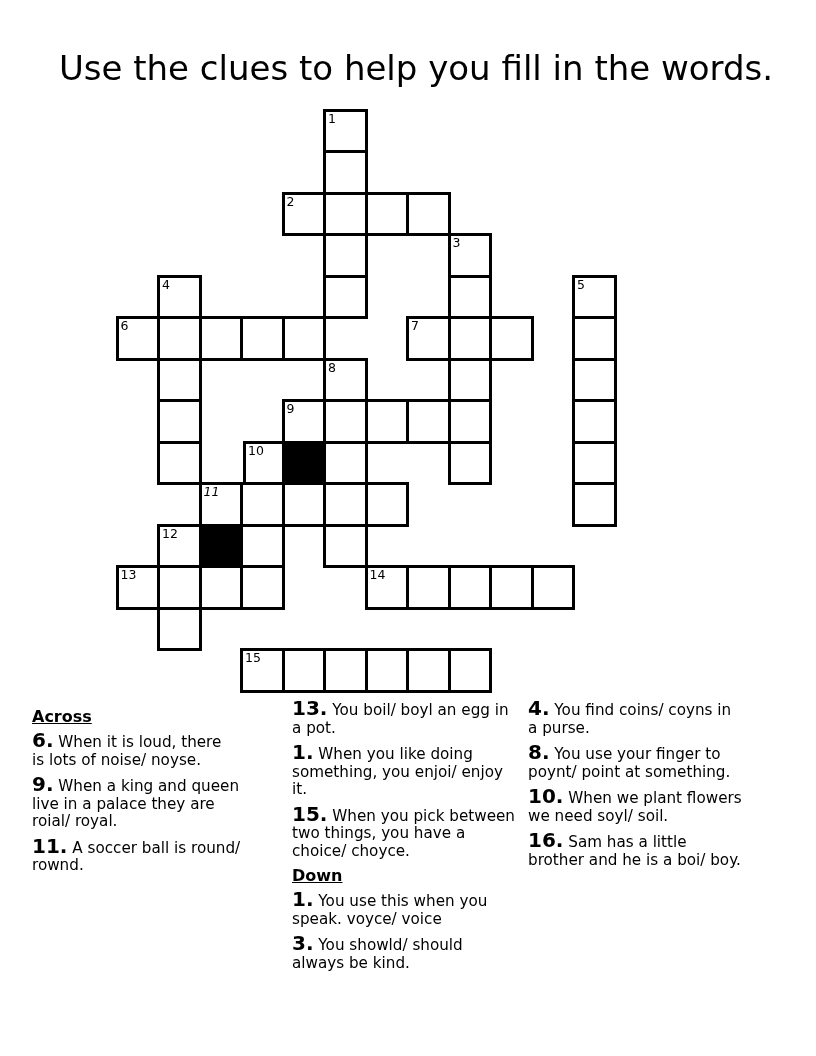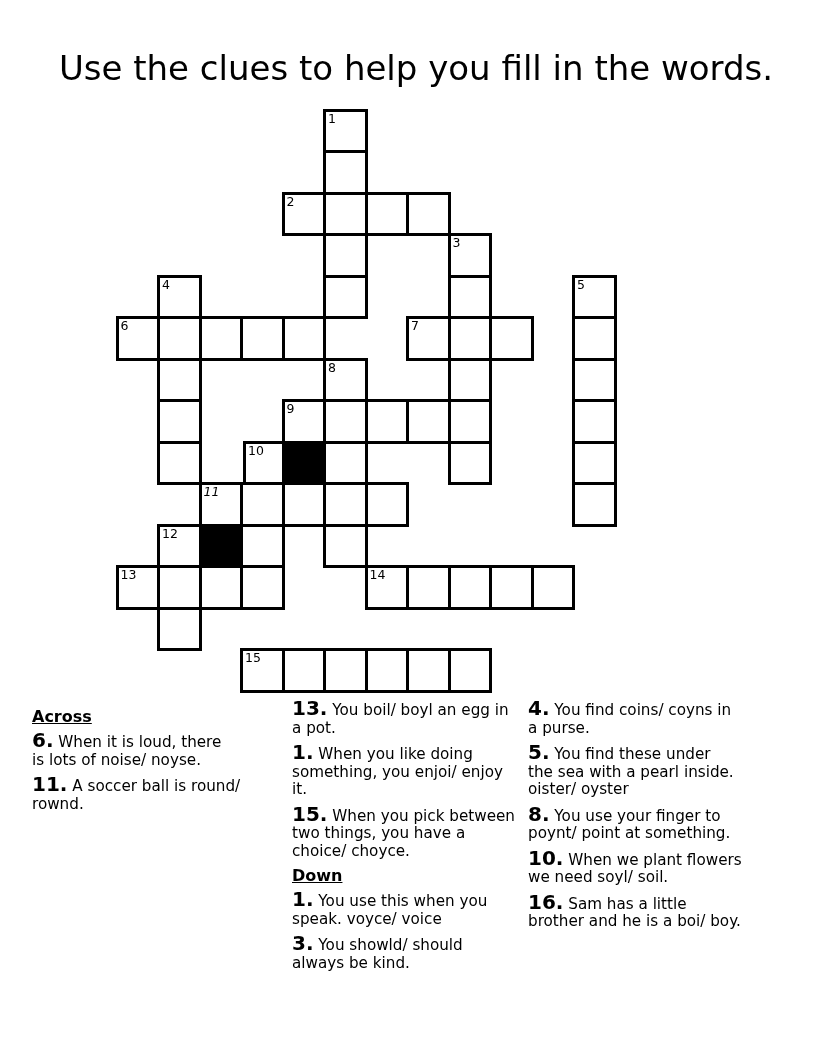--- a/index.html
+++ b/index.html
@@ -166,20 +166,23 @@
       <div class="cell" style="left: 206px; top: 538px;"></div>
       <div class="cell" style="left: 247.5px; top: 538px;"></div>
       <div class="cell" style="left: 289px; top: 538px;"></div>
       <div class="cell" style="left: 330.5px; top: 538px;"></div>
     </div>
 
   <div class="clue-col" id="clue-col-1">
       <div class="clue-heading">Across</div>
       <p class="clue"><b>6.</b><span class="clue-text"> When it is loud, there
 is lots of noise/ noyse.</span></p>
+      <p class="clue"><b>9.</b><span class="clue-text"> When a king and queen
+live in a palace they are
+roial/ royal.</span></p>
       <p class="clue"><b>11.</b><span class="clue-text"> A soccer ball is round/
 rownd.</span></p>
     </div>
   <div class="clue-col" id="clue-col-2">
       <p class="clue"><b>13.</b><span class="clue-text"> You boil/ boyl an egg in
 a pot.</span></p>
       <p class="clue"><b>1.</b><span class="clue-text"> When you like doing
 something, you enjoi/ enjoy
 it.</span></p>
       <p class="clue"><b>15.</b><span class="clue-text"> When you pick between
@@ -187,23 +190,20 @@
 choice/ choyce.</span></p>
       <div class="clue-heading">Down</div>
       <p class="clue"><b>1.</b><span class="clue-text"> You use this when you
 speak. voyce/ voice</span></p>
       <p class="clue"><b>3.</b><span class="clue-text"> You showld/ should
 always be kind.</span></p>
     </div>
   <div class="clue-col" id="clue-col-3">
       <p class="clue"><b>4.</b><span class="clue-text"> You find coins/ coyns in
 a purse.</span></p>
-      <p class="clue"><b>5.</b><span class="clue-text"> You find these under
-the sea with a pearl inside.
-oister/ oyster</span></p>
       <p class="clue"><b>8.</b><span class="clue-text"> You use your finger to
 poynt/ point at something.</span></p>
       <p class="clue"><b>10.</b><span class="clue-text"> When we plant flowers
 we need soyl/ soil.</span></p>
       <p class="clue"><b>16.</b><span class="clue-text"> Sam has a little
 brother and he is a boi/ boy.</span></p>
     </div>
 </div>
 
 </body></html>

